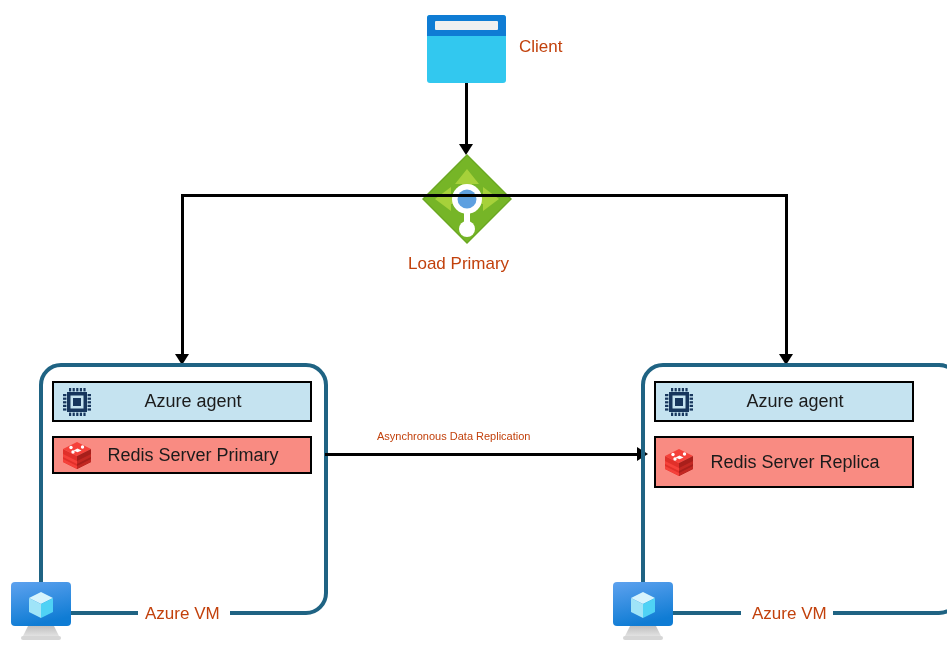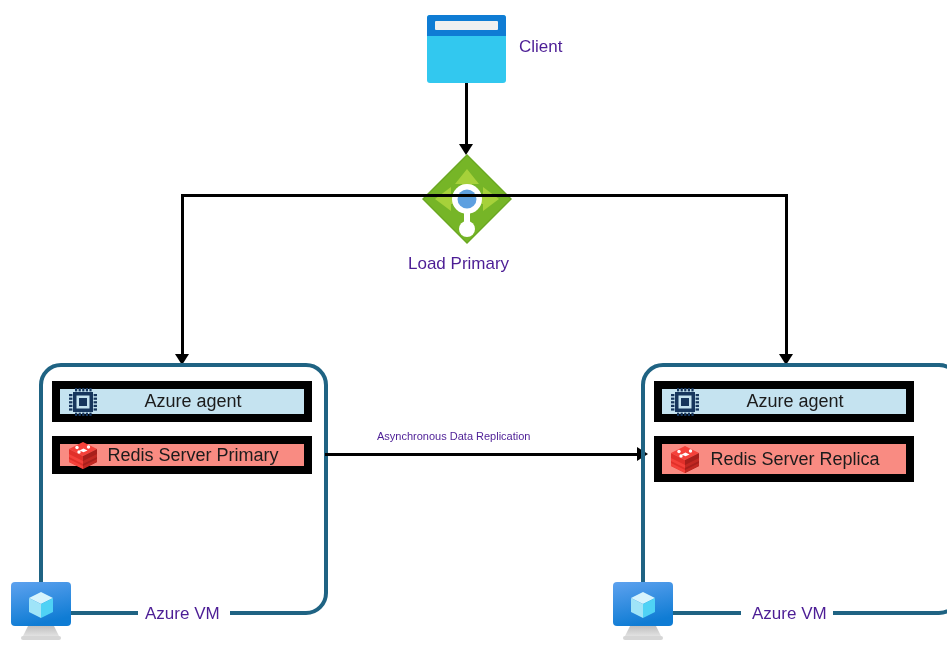--- a/index.html
+++ b/index.html
@@ -18,21 +18,21 @@
     background: #ffffff;
     overflow: hidden;
   }
 
   
   .abs { position: absolute; }
 
   
   .label {
     position: absolute;
-    color: #4c1d95;
+    color: #c2410c;
     font-size: 17px;
     line-height: 1.1;
     white-space: nowrap;
   }
   .label-client   { left: 519px; top: 38px; }
   .label-lb       { left: 408px; top: 255px; }
   .label-repl     { left: 377px; top: 430px; font-size: 11px; }
   .label-vm-left  { left: 145px; top: 605px; }
   .label-vm-right { left: 748px; top: 605px; background:#fff; padding:0 4px; }
 
@@ -104,39 +104,39 @@
     position: absolute;
     height: 10px;
     background: #ffffff;
   }
   .mask-left  { left: 138px; top: 606px; width: 92px; }
   .mask-right { left: 741px; top: 606px; width: 92px; }
 
   
   .inner-box {
     position: absolute;
-    border: 8px solid #000000;
+    border: 2px solid #000000;
     box-sizing: border-box;
     display: flex;
     align-items: center;
   }
   .box-agent { background: #c5e3f0; }
   .box-redis { background: #f98b82; align-items: center; }
   .inner-box .box-title {
     flex: 1;
     text-align: center;
     font-size: 18px;
     color: #1b1b1b;
     white-space: nowrap;
     padding-right: 18px;
   }
   .agent-left  { left: 52px;  top: 381px; width: 260px; height: 41px; }
   .redis-left  { left: 52px;  top: 436px; width: 260px; height: 38px; }
   .agent-right { left: 654px; top: 381px; width: 260px; height: 41px; }
-  .redis-right { left: 654px; top: 436px; width: 260px; height: 46px; }
+  .redis-right { left: 654px; top: 436px; width: 260px; height: 52px; }
 
   .box-icon {
     width: 34px; height: 34px;
     margin-left: 6px;
     flex: 0 0 auto;
     position: relative;
   }
 
   
   .vm-icon { position: absolute; width: 64px; height: 68px; }

